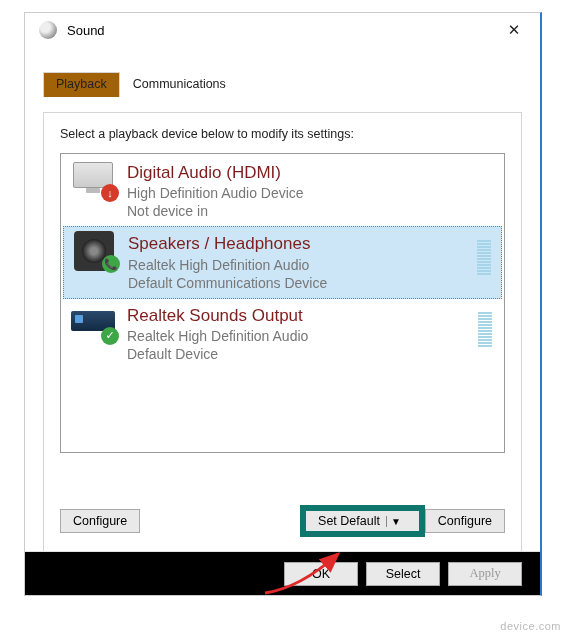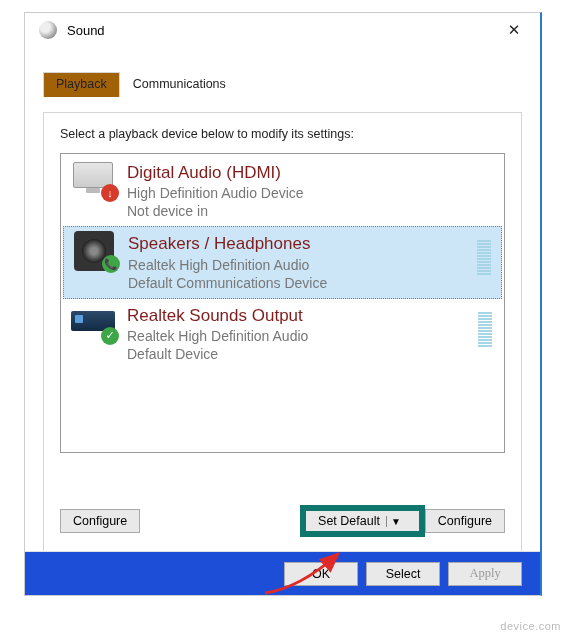--- a/index.html
+++ b/index.html
@@ -30,21 +30,21 @@
   .dev-text { flex: 1; line-height: 1.3; padding-top:2px;}
   .dev-name { font-size: 17px; color: #7f1d1d; }
   .dev-desc, .dev-status { font-size: 14px; color: #777; }
   .level { width: 14px; height: 42px; display: flex; flex-direction: column-reverse; gap: 1px; margin: 2px 4px 0 6px; }
   .level span { height: 2px; background: #a7d5e8; }
   .btnrow { position: absolute; bottom: 14px; left: 16px; right: 16px; display: flex; align-items: center; }
   .spacer { flex:1; }
   .btn { font-size: 12.5px; padding: 3px 12px; background: #e9e9e9; border: 1px solid #aaa; cursor: pointer; min-height:24px; display:flex; align-items:center; }
   .btn.split { padding-right: 14px; border: 6px solid #0f766e; }
   .btn.split .chev { border-left:1px solid #888; margin-left:6px; padding:0 4px; font-size:10px; }
-  .dlgbtns { position:absolute; bottom:0; right:0; height:44px; display:flex; align-items:center; gap:8px; padding:0 18px; background:#1d4ed8; width:100%; justify-content:flex-end; border-top:1px solid #e2e2e2;}
+  .dlgbtns { position:absolute; bottom:0; right:0; height:44px; display:flex; align-items:center; gap:8px; padding:0 18px; background:#000000; width:100%; justify-content:flex-end; border-top:1px solid #e2e2e2;}
   .dlgbtns .btn { min-width:74px; justify-content:center; }
   .dlgbtns .btn.disabled { color:#9a9a9a;font-family:Liberation Serif, serif; }
   .arrow { position:absolute; left:260px; top:548px; pointer-events:none; }
   .watermark { position:absolute; right:8px; bottom:6px; font-size:11px; color:#bbb; letter-spacing:.5px;}
 </style>
 </head>
 <body>
 
 <div class="window">
   <div class="titlebar">

